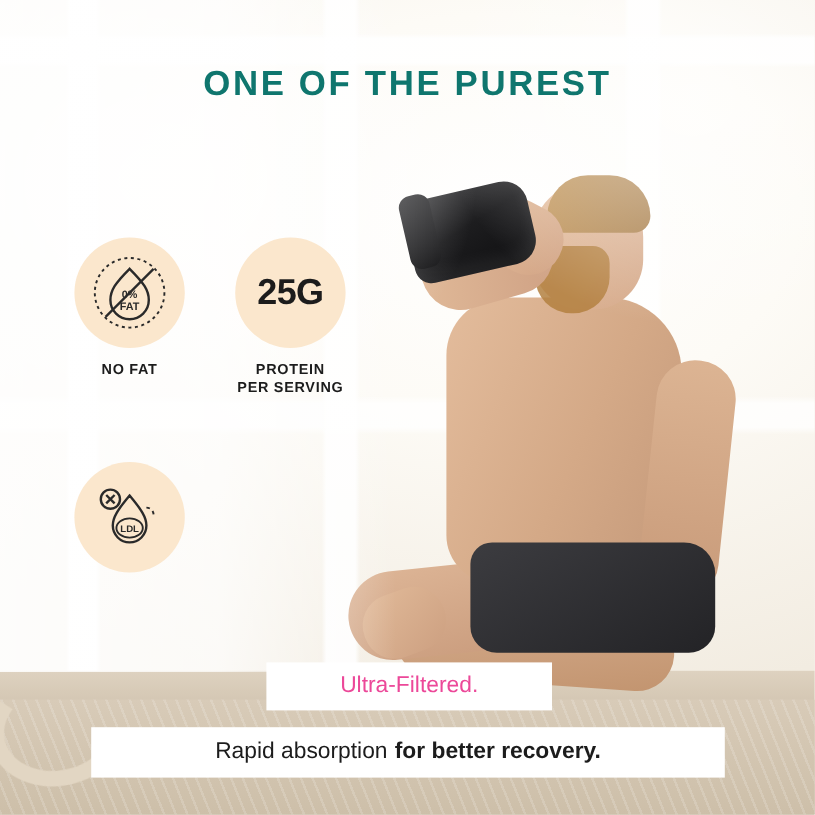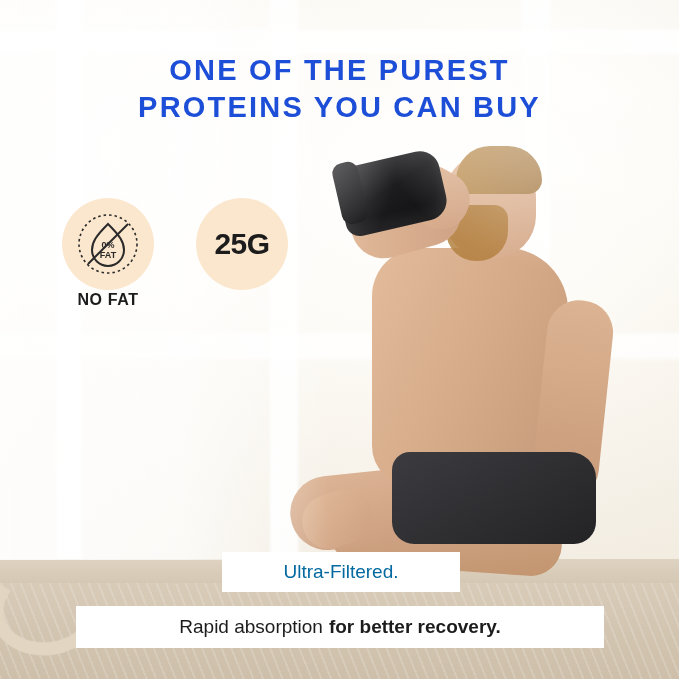--- a/index.html
+++ b/index.html
@@ -192,21 +192,21 @@
 
   
   .headline {
     position: absolute;
     left: 0; right: 0; top: 52px;
     text-align: center;
     font-weight: 700;
     font-size: 29px;
     letter-spacing: 2.2px;
     line-height: 1.28;
-    color: #1d4ed8;
+    color: #0f766e;
     text-transform: uppercase;
   }
   .headline .l2 { display: block; }
 
   
   .features {
     position: absolute;
     left: 46px;
     top: 198px;
     width: 258px;
@@ -224,21 +224,22 @@
     height: 92px;
     border-radius: 50%;
     background: #fbe7cd;
     margin: 0 auto;
     display: flex;
     align-items: center;
     justify-content: center;
     position: relative;
   }
   .feat-label {
-    font-size: 16px;
+    margin-top: 11px;
+    font-size: 12px;
     font-weight: 700;
     letter-spacing: 0.6px;
     color: #1c1c1c;
     line-height: 1.25;
     text-transform: uppercase;
   }
   .row-gap { height: 54px; }
   .big25 {
     font-size: 30px;
     font-weight: 700;
@@ -252,21 +253,21 @@
     position: absolute;
     left: 222px;
     top: 552px;
     width: 238px;
     height: 40px;
     background: #ffffff;
     display: flex;
     align-items: center;
     justify-content: center;
     font-size: 19px;
-    color: #0369a1;
+    color: #ec4899;
   }
   .caption-bottom {
     position: absolute;
     left: 76px;
     top: 606px;
     width: 528px;
     height: 42px;
     background: #ffffff;
     display: flex;
     align-items: center;
@@ -303,21 +304,20 @@
       <div class="p-shape shaker"></div>
       <div class="p-shape shaker-cap"></div>
     </div>
 
     <div class="glow"></div>
     <div class="left-wash"></div>
   </div>
 
   <div class="headline">
     <span>ONE OF THE PUREST</span>
-    <span class="l2">PROTEINS YOU CAN BUY</span>
   </div>
 
   <div class="features">
 
     <div class="feat-row">
 
       <div class="feat">
         <div class="circle">
           <svg width="64" height="64" viewBox="0 0 64 64">
             <circle cx="32" cy="32" r="29" fill="none" stroke="#2a2a2a" stroke-width="1.6" stroke-dasharray="2.5 3"></circle>
@@ -327,30 +327,45 @@
             <line x1="12" y1="52" x2="52" y2="12" stroke="#2a2a2a" stroke-width="2"></line>
           </svg>
         </div>
         <div class="feat-label">NO FAT</div>
       </div>
 
       <div class="feat">
         <div class="circle">
           <span class="big25">25G</span>
         </div>
+        <div class="feat-label">
+          <div>PROTEIN</div>
+          <div>PER SERVING</div>
+        </div>
       </div>
 
     </div>
 
     <div class="row-gap"></div>
 
     <div class="feat-row">
 
 
       <div class="feat">
+        <div class="circle">
+          <svg width="68" height="64" viewBox="0 0 68 64">
+            <path d="M34 14 C24 26 20 32 20 39 a14 14 0 0 0 28 0 c0-7-4-13-14-25 z" fill="none" stroke="#2a2a2a" stroke-width="2"></path>
+            <ellipse cx="34" cy="41" rx="11" ry="8" fill="none" stroke="#2a2a2a" stroke-width="1.6"></ellipse>
+            <text x="34" y="44" font-family="Liberation Sans, sans-serif" font-size="8" font-weight="700" text-anchor="middle" fill="#2a2a2a">LDL</text>
+            <circle cx="18" cy="17" r="8" fill="none" stroke="#2a2a2a" stroke-width="2"></circle>
+            <line x1="14.5" y1="13.5" x2="21.5" y2="20.5" stroke="#2a2a2a" stroke-width="2"></line>
+            <line x1="21.5" y1="13.5" x2="14.5" y2="20.5" stroke="#2a2a2a" stroke-width="2"></line>
+            <path d="M48 24 a6 6 0 0 1 6 6" fill="none" stroke="#2a2a2a" stroke-width="1.6" stroke-dasharray="3 3"></path>
+          </svg>
+        </div>
       </div>
 
     </div>
   </div>
 
   <div class="caption-top">
     <span>Ultra-Filtered.</span>
   </div>
 
   <div class="caption-bottom">

